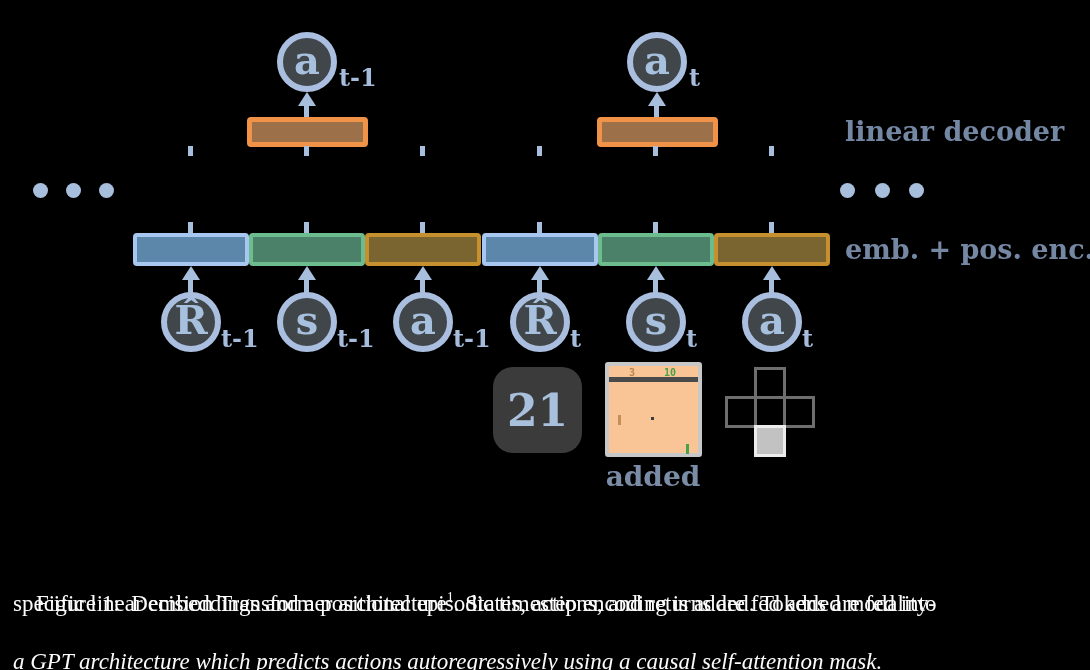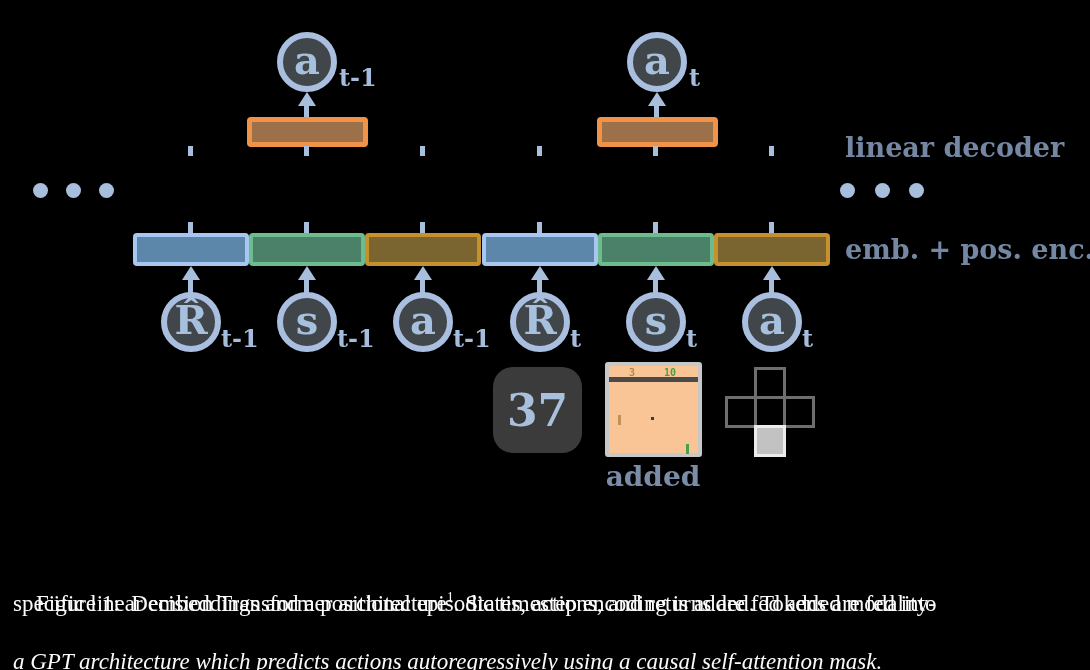--- a/index.html
+++ b/index.html
@@ -126,25 +126,25 @@
   <div class="subscript" style="left:337px; top:327px;">t-1</div>
   <div class="circle-token" style="left:393px; top:292px;"><span>a</span></div>
   <div class="subscript" style="left:453px; top:327px;">t-1</div>
   <div class="circle-token" style="left:510px; top:292px;"><span>R̂</span></div>
   <div class="subscript" style="left:570px; top:327px;">t</div>
   <div class="circle-token" style="left:626px; top:292px;"><span>s</span></div>
   <div class="subscript" style="left:686px; top:327px;">t</div>
   <div class="circle-token" style="left:742px; top:292px;"><span>a</span></div>
   <div class="subscript" style="left:802px; top:327px;">t</div>
 
-  <div class="side-label" style="top:134px;">linear decoder</div>
+  <div class="side-label" style="top:118px;">linear decoder</div>
   <div class="side-label" style="top:236px;">emb. + pos. enc.</div>
 
   <div class="return-box">
-    <span>37</span>
+    <span>21</span>
   </div>
 
   <div class="state-box">
     <span class="pong-score" style="left:20px; color:#b5884a;">3</span>
     <span class="pong-score" style="left:55px; color:#4aa04a;">10</span>
     <div class="pong-bar"></div>
     <div class="pong-paddle" style="left:9px; top:49px; background:#c49058;"></div>
     <div class="pong-ball" style="left:42px; top:51px;"></div>
     <div class="pong-paddle" style="left:77px; top:78px; background:#4aa04a;"></div>
   </div>

